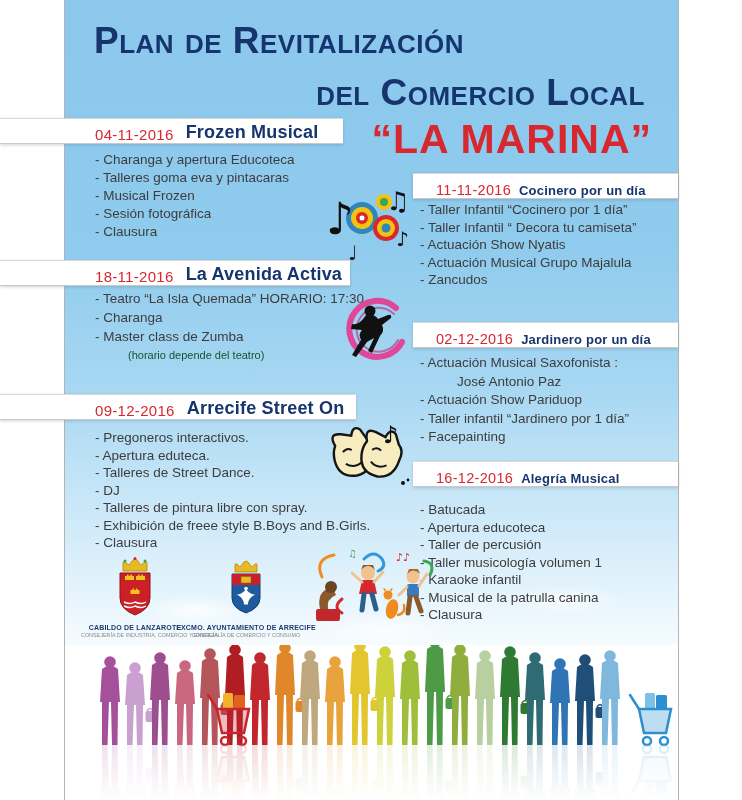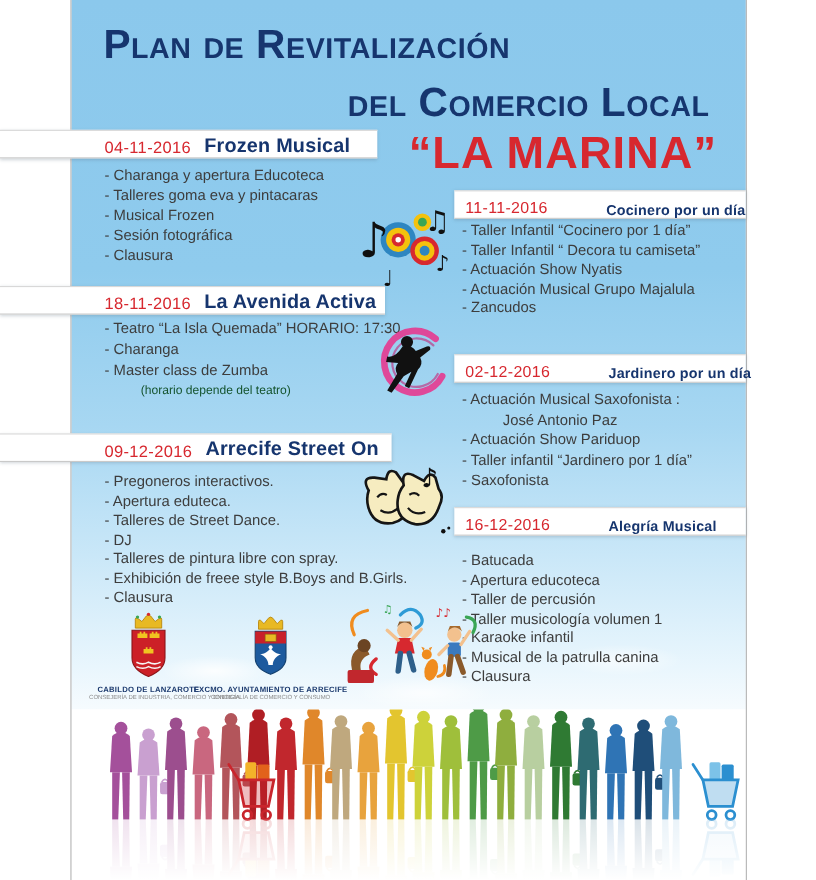--- a/index.html
+++ b/index.html
@@ -21,21 +21,21 @@
   .t1{left:94px;top:20px;}
   .t2{right:97px;top:48px;margin-top:24px;}
   .t3{position:absolute;right:90px;top:82px;font-size:41px;font-weight:bold;
      color:var(--accent_red);letter-spacing:1px;z-index:5;white-space:nowrap;margin-top:34px;}
 
   .bar{position:absolute;left:0;height:26px;background:#fff;border-top:1px solid #d8d8d8;
      border-bottom:1px solid #c9c9c9;box-shadow:0 1px 3px rgba(80,100,120,.28);
      display:flex;align-items:flex-end;z-index:5;}
   .b1{top:118px;width:343px}.b2{top:260px;width:350px}.b3{top:394px;width:356px}
   .bl{padding-left:95px;box-sizing:border-box;}
-  .br{left:413px;width:265px;padding-left:10px;box-sizing:border-box;gap:45px;}
+  .br{left:413px;width:265px;padding-left:23px;box-sizing:border-box;}
   .rb1{top:173px}.rb2{top:322px}.rb3{top:461px}
   .date{font-size:15px;color:var(--accent_red);letter-spacing:.3px;white-space:nowrap;}
   .etitle{font-size:18px;font-weight:bold;color:var(--title_blue);margin-left:12px;
      letter-spacing:.2px;white-space:nowrap;}
   .br .date{font-size:14.5px}
   .br .etitle{font-size:13px;margin-left:8px}
 
   .list{position:absolute;z-index:5;color:var(--text_dark);font-size:13.5px;}
   .li{height:18px;line-height:18px;white-space:nowrap;}
   .l1{left:95px;top:151px}
@@ -126,21 +126,21 @@
 
   <div class="bar br rb2">
     <span class="date">02-12-2016</span>
     <span class="etitle">Jardinero por un día</span>
   </div>
   <div class="list r2">
     <div class="li">- Actuación Musical Saxofonista :</div>
     <div class="li sub">José Antonio Paz</div>
     <div class="li">- Actuación Show Pariduop</div>
     <div class="li">- Taller infantil “Jardinero por 1 día”</div>
-    <div class="li">- Saxofonista</div>
+    <div class="li">- Facepainting</div>
   </div>
 
   <div class="bar br rb3">
     <span class="date">16-12-2016</span>
     <span class="etitle">Alegría Musical</span>
   </div>
   <div class="list r3">
     <div class="li">- Batucada</div>
     <div class="li">- Apertura educoteca</div>
     <div class="li">- Taller de percusión</div>

